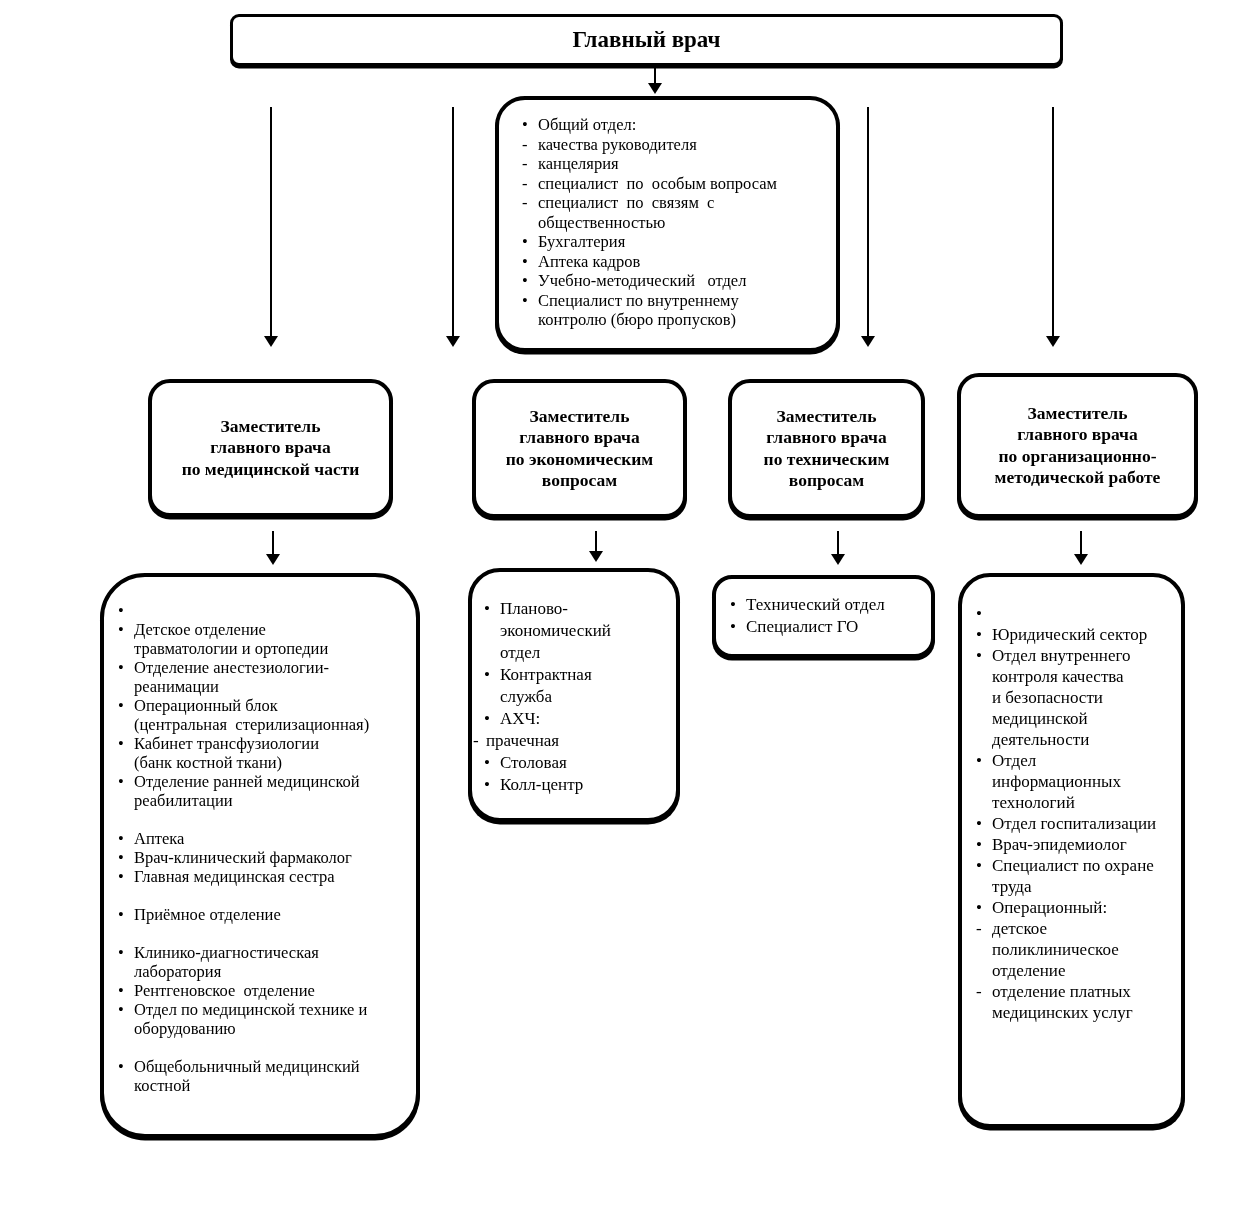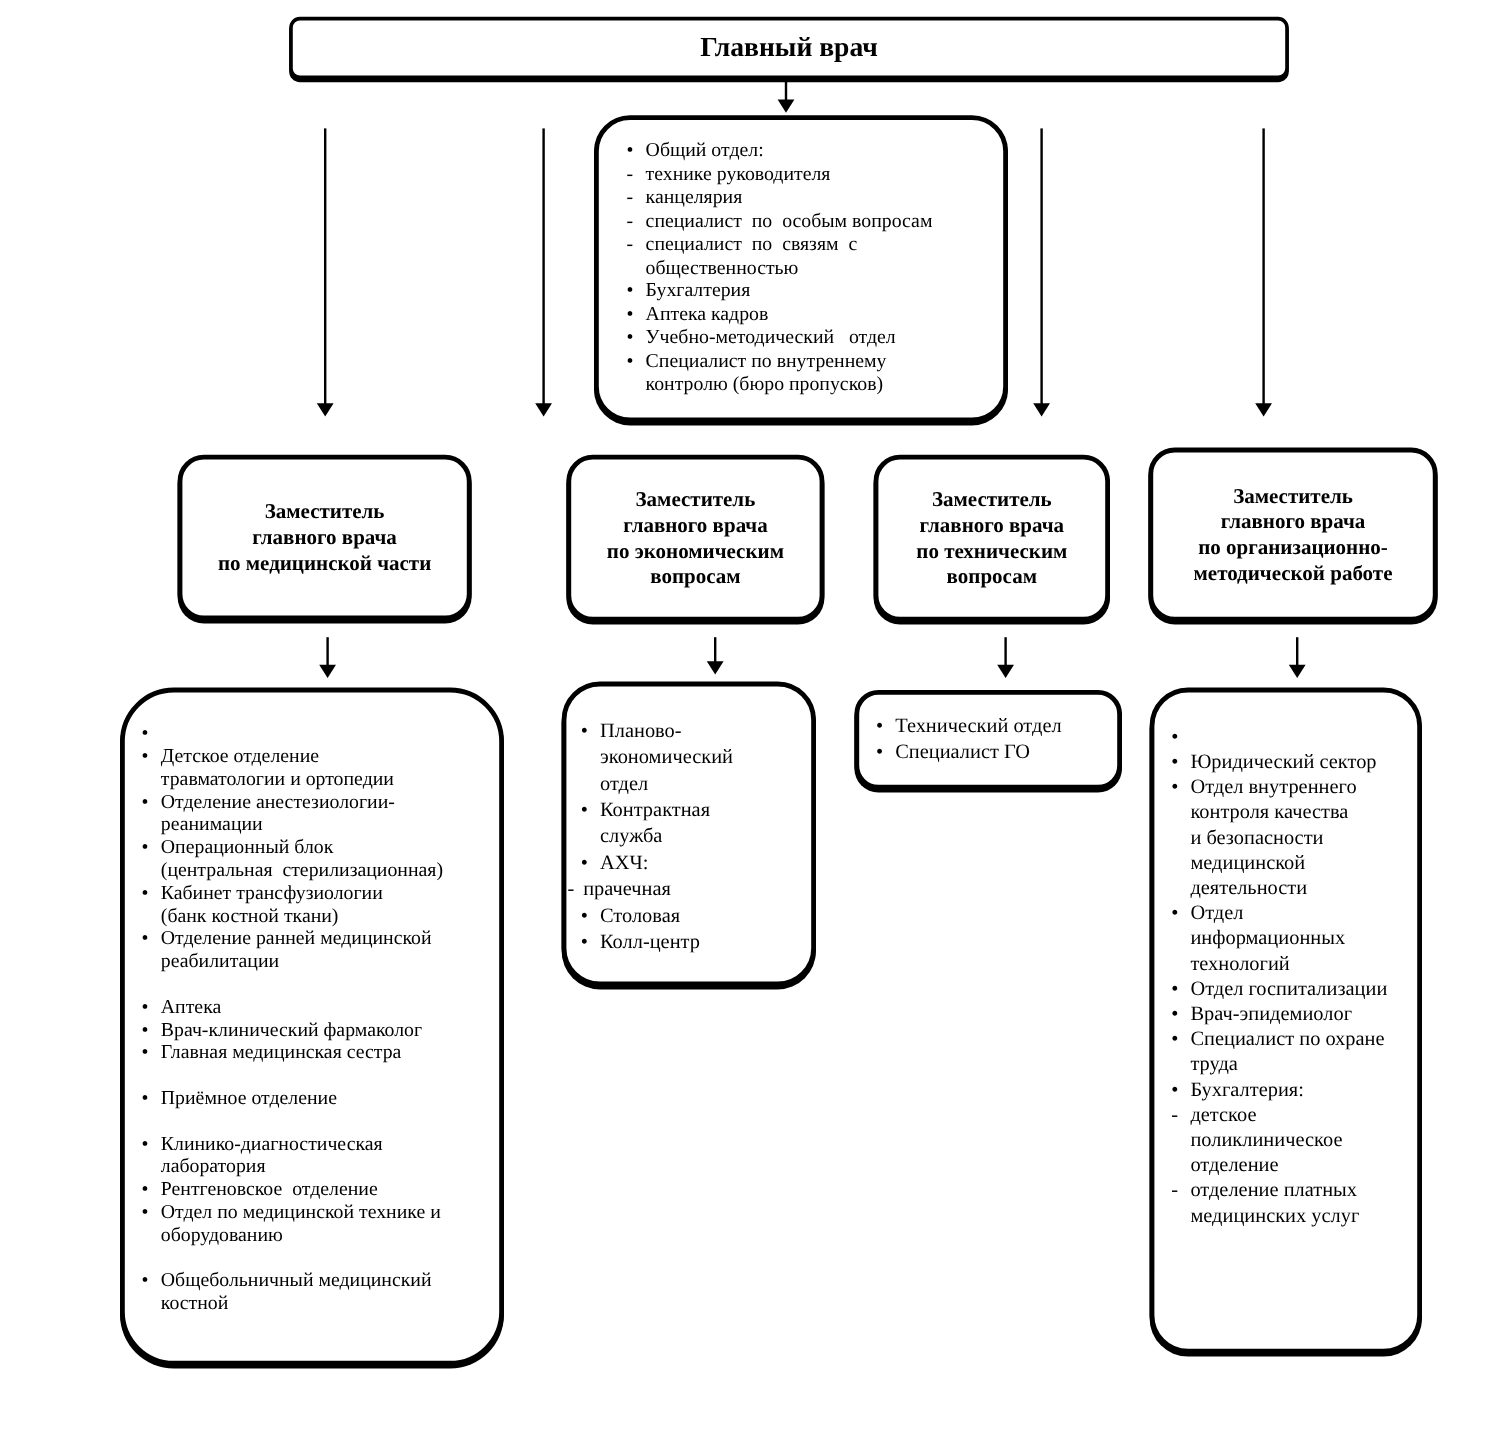--- a/index.html
+++ b/index.html
@@ -2,21 +2,21 @@
 <html><head>
 <meta charset="utf-8">
 <style>
   * { box-sizing: border-box; }
   html,body { margin:0; padding:0; background:#fff; }
   body { font-family:"Liberation Serif","DejaVu Serif",serif; color:#000; }
   .canvas { position:relative; width:1241px; height:1209px; background:#ffffff; overflow:hidden; }
 
   .box { position:absolute; background:#fff; border:4px solid #000; box-shadow:0 2.5px 0 #000; }
 
-  .title-box { left:241px; top:14px; width:833px; height:52px; border-width:3px; border-radius:9px;
+  .title-box { left:230px; top:14px; width:833px; height:52px; border-width:3px; border-radius:9px;
                display:flex; align-items:center; justify-content:center;
                font-weight:bold; font-size:23px; }
 
   .general-box { left:495px; top:96px; width:345px; height:256px; border-radius:30px;
                  padding:15px 8px 0 23px; font-size:16.5px; line-height:19.5px; }
 
   .dep { display:flex; align-items:center; justify-content:center; text-align:center;
          font-weight:bold; font-size:17.5px; line-height:21.5px; border-radius:22px; }
   .dep span { white-space:pre-line; }
   .dep1 { left:148px; top:379px; width:245px; height:138px; }
@@ -58,21 +58,21 @@
   <div class="arrow" style="left:654px;top:68px;height:16px"></div>
 
   <div class="box general-box">
     <div>
         <div class="li">
           <span class="marker">•</span>
           <span class="txt">Общий отдел:</span>
         </div>
         <div class="li">
           <span class="marker">-</span>
-          <span class="txt">технике руководителя</span>
+          <span class="txt">качества руководителя</span>
         </div>
         <div class="li">
           <span class="marker">-</span>
           <span class="txt">канцелярия</span>
         </div>
         <div class="li">
           <span class="marker">-</span>
           <span class="txt">специалист  по  особым вопросам</span>
         </div>
         <div class="li">
@@ -275,21 +275,21 @@
           <span class="marker">•</span>
           <span class="txt">Врач-эпидемиолог</span>
         </div>
         <div class="li">
           <span class="marker">•</span>
           <span class="txt">Специалист по охране
 труда</span>
         </div>
         <div class="li">
           <span class="marker">•</span>
-          <span class="txt">Бухгалтерия:</span>
+          <span class="txt">Операционный:</span>
         </div>
         <div class="li">
           <span class="marker">-</span>
           <span class="txt">детское
 поликлиническое
 отделение</span>
         </div>
         <div class="li">
           <span class="marker">-</span>
           <span class="txt">отделение платных

